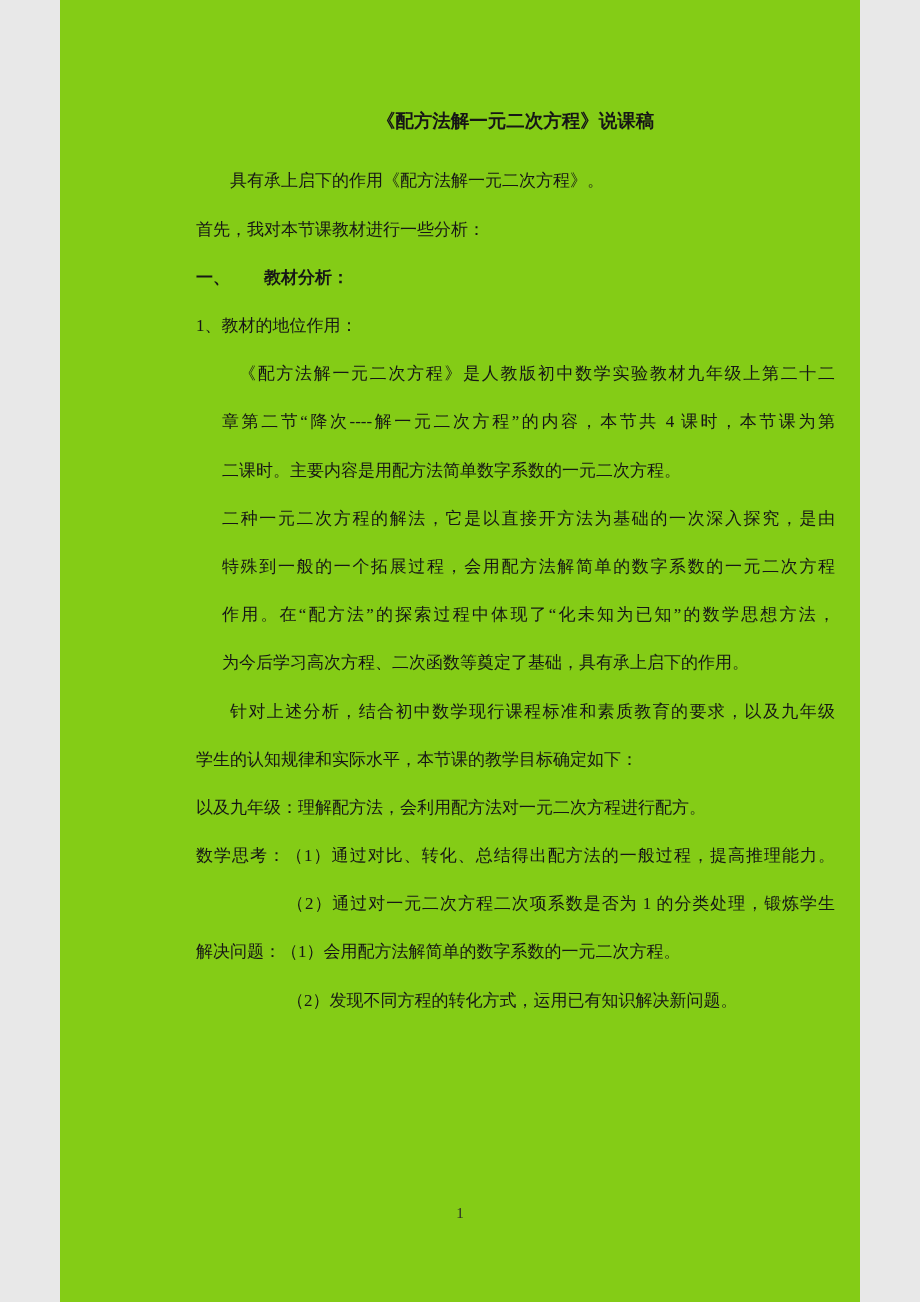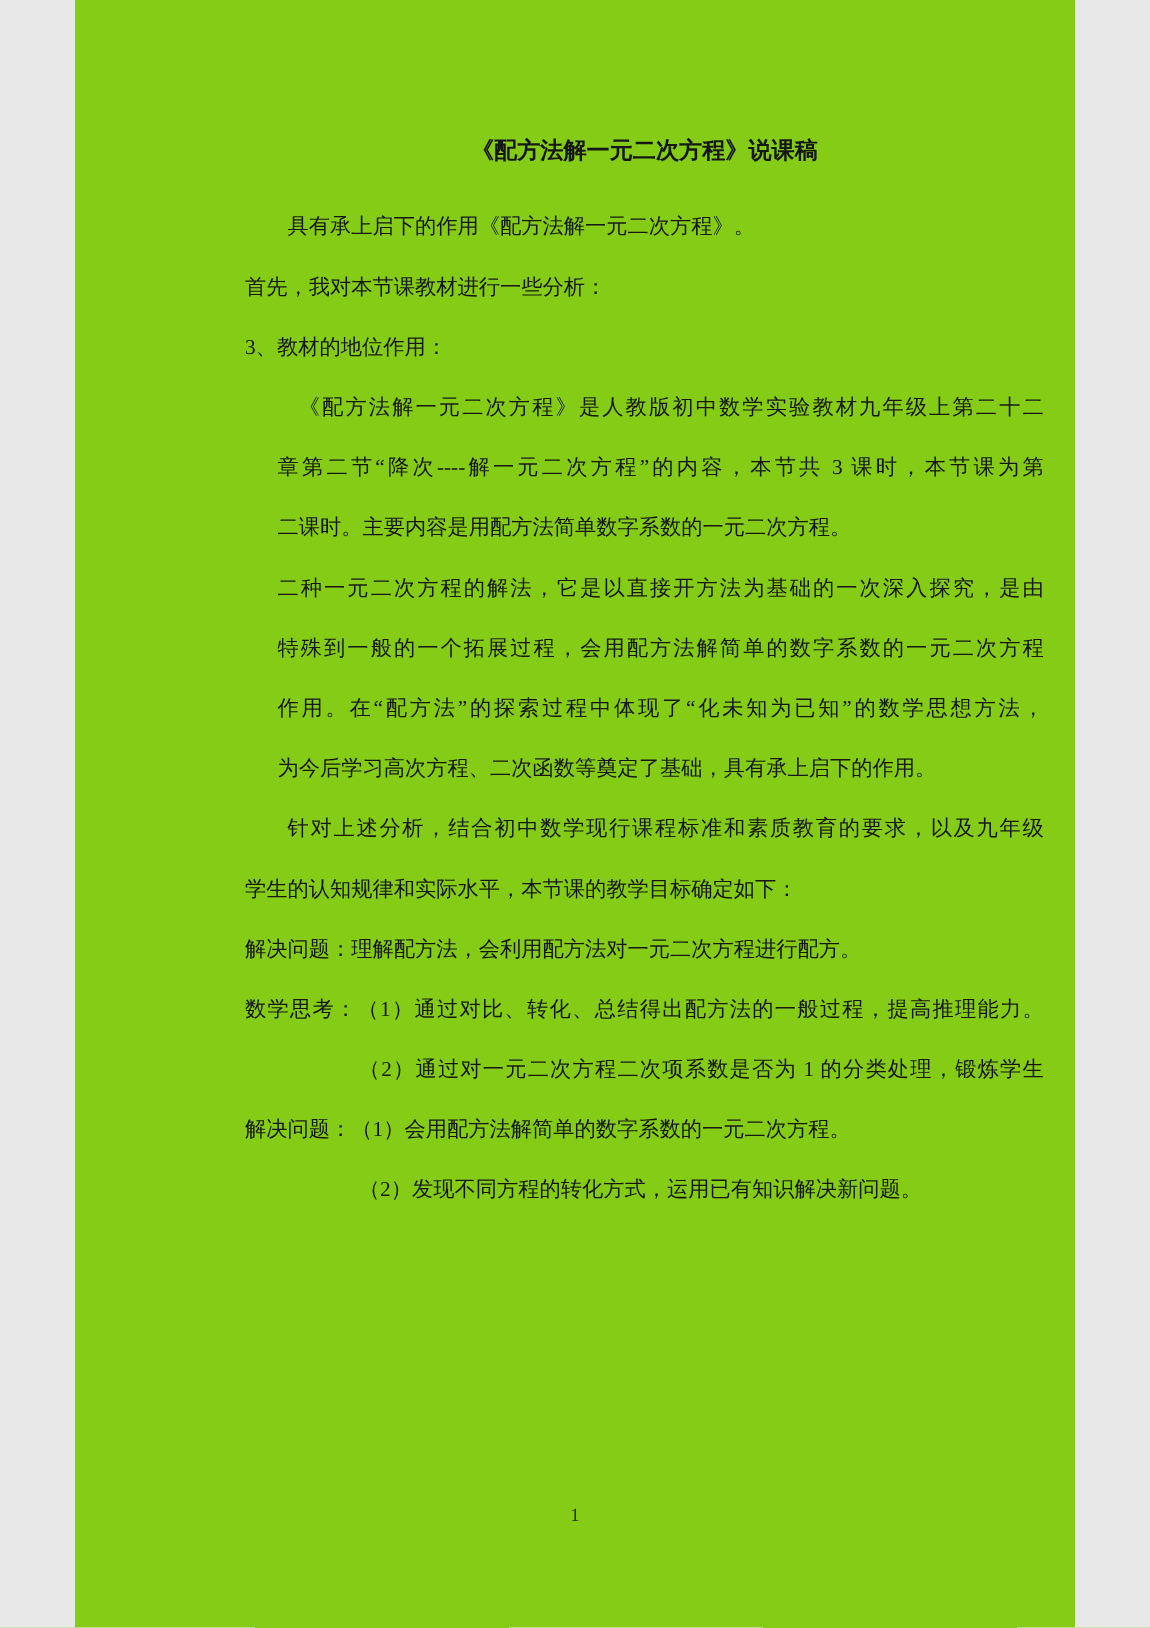--- a/index.html
+++ b/index.html
@@ -58,31 +58,32 @@
 </style>
 </head>
 <body>
 
 <div class="page">
   <div class="doc">
     <div class="title-line">《配方法解一元二次方程》说课稿</div>
     <div id="lines">
         <div class="line r-indent2">具有承上启下的作用《配方法解一元二次方程》。</div>
         <div class="line r-flush">首先，我对本节课教材进行一些分析：</div>
-        <div class="line r-flush">3、教材的地位作用：</div>
+        <div class="line r-heading">一、　　教材分析：</div>
+        <div class="line r-flush">1、教材的地位作用：</div>
         <div class="line r-pfirst-bracket just">《配方法解一元二次方程》是人教版初中数学实验教材九年级上第二十二</div>
-        <div class="line r-pcont just">章第二节“降次----解一元二次方程”的内容，本节共 3 课时，本节课为第</div>
+        <div class="line r-pcont just">章第二节“降次----解一元二次方程”的内容，本节共 4 课时，本节课为第</div>
         <div class="line r-pcont">二课时。主要内容是用配方法简单数字系数的一元二次方程。</div>
         <div class="line r-pcont just">二种一元二次方程的解法，它是以直接开方法为基础的一次深入探究，是由</div>
         <div class="line r-pcont just">特殊到一般的一个拓展过程，会用配方法解简单的数字系数的一元二次方程</div>
         <div class="line r-pcont just">作用。在“配方法”的探索过程中体现了“化未知为已知”的数学思想方法，</div>
         <div class="line r-pcont">为今后学习高次方程、二次函数等奠定了基础，具有承上启下的作用。</div>
         <div class="line r-indent2 just">针对上述分析，结合初中数学现行课程标准和素质教育的要求，以及九年级</div>
         <div class="line r-flush">学生的认知规律和实际水平，本节课的教学目标确定如下：</div>
-        <div class="line r-flush">解决问题：理解配方法，会利用配方法对一元二次方程进行配方。</div>
+        <div class="line r-flush">以及九年级：理解配方法，会利用配方法对一元二次方程进行配方。</div>
         <div class="line r-flush just">数学思考：（1）通过对比、转化、总结得出配方法的一般过程，提高推理能力。</div>
         <div class="line r-sub-item just">（2）通过对一元二次方程二次项系数是否为 1 的分类处理，锻炼学生</div>
         <div class="line r-flush">解决问题：（1）会用配方法解简单的数字系数的一元二次方程。</div>
         <div class="line r-sub-item">（2）发现不同方程的转化方式，运用已有知识解决新问题。</div>
       </div>
   </div>
   <div class="pageno">1</div>
 </div>
 
 </body></html>

